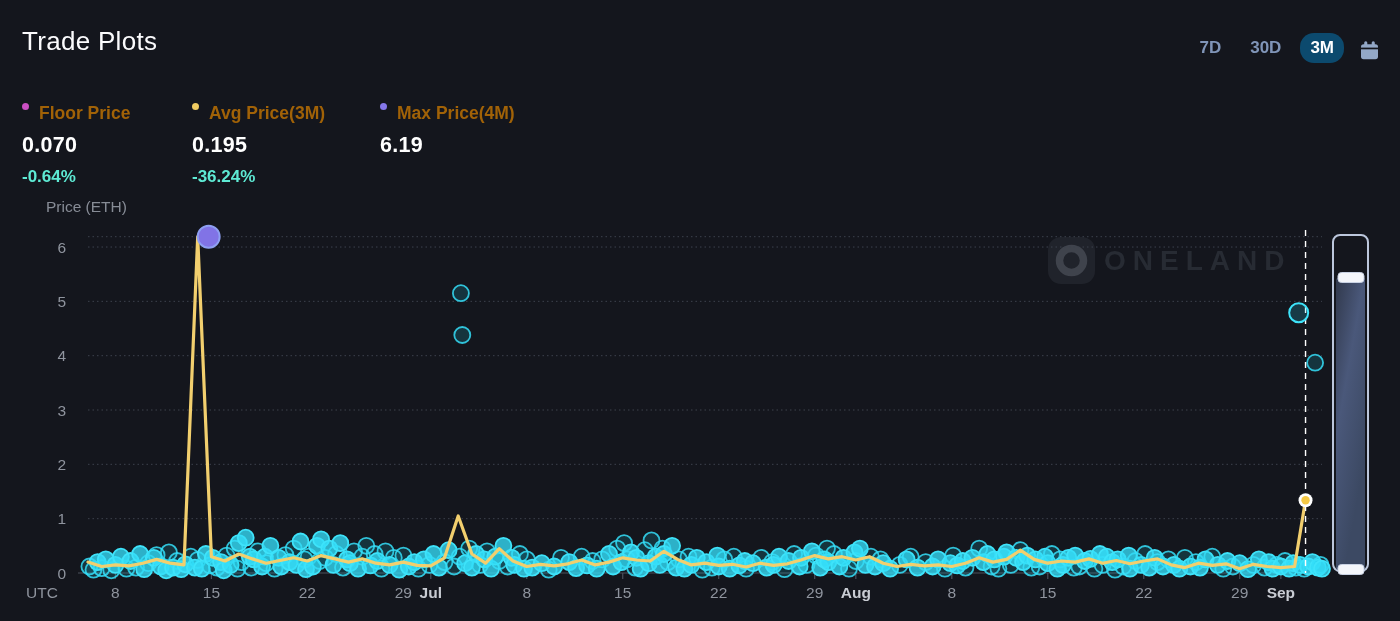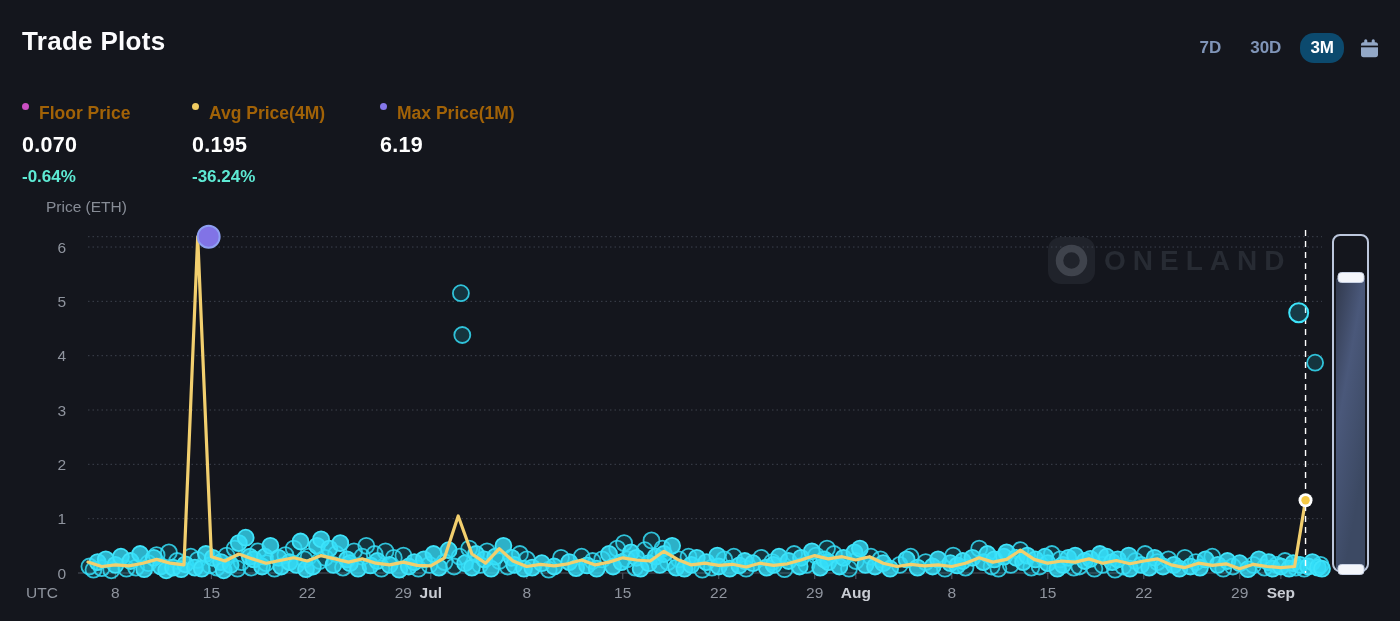--- a/index.html
+++ b/index.html
@@ -1,19 +1,19 @@
 <!DOCTYPE html>
 <html><head>
 <meta charset="utf-8">
 <style>
   html,body{margin:0;padding:0;background:#0e1015;}
   .page{position:relative;width:1400px;height:621px;background:#14161d;overflow:hidden;
         font-family:"Liberation Sans",sans-serif;}
-  .page-title{position:absolute;left:22px;top:26px;font-size:26px;font-weight:700;color:#fbfbfd;letter-spacing:.3px;}
-  .ranges{position:absolute;top:33px;right:18px;display:flex;align-items:center;gap:9px;z-index:6;}
+  .page-title{position:absolute;left:22px;top:26px;font-size:26px;font-weight:400;color:#fbfbfd;letter-spacing:.3px;}
+  .ranges{position:absolute;top:33px;right:18px;display:flex;align-items:flex-end;gap:9px;z-index:6;}
   .range-btn{background:transparent;border:none;color:#8095b8;font-family:inherit;
              font-size:17px;font-weight:700;padding:5px 10px;border-radius:14px;cursor:pointer;}
   .range-btn.active{background:#0c4a6e;color:#ffffff;}
   .cal-btn{background:none;border:none;padding:2px;margin-left:4px;cursor:pointer;line-height:0;}
   .stat{position:absolute;top:103px;}
   .stat-label{display:flex;align-items:flex-start;gap:10px;font-size:17.5px;font-weight:700;color:#a16207;}
   .dot{width:7px;height:7px;border-radius:50%;display:inline-block;}
   .stat-vals{margin-top:9px;display:flex;align-items:baseline;gap:9px;flex-direction:column;}
   .stat-value{font-size:21.5px;font-weight:700;color:#ffffff;letter-spacing:.3px;}
   .stat-change{font-size:17px;font-weight:700;color:#5eead4;text-align:right;}
@@ -62,31 +62,31 @@
         <span>Floor Price</span>
       </div>
     <div class="stat-vals">
         <span class="stat-value">0.070</span>
         <span class="stat-change">-0.64%</span>
       </div>
   </div>
   <div class="stat" style="left:192px">
     <div class="stat-label">
         <span class="dot" style="background: rgb(240, 204, 98);"></span>
-        <span>Avg Price(4M)</span>
+        <span>Avg Price(3M)</span>
       </div>
     <div class="stat-vals">
         <span class="stat-value">0.195</span>
         <span class="stat-change">-36.24%</span>
       </div>
   </div>
   <div class="stat" style="left:380px">
     <div class="stat-label">
         <span class="dot" style="background: rgb(133, 119, 234);"></span>
-        <span>Max Price(1M)</span>
+        <span>Max Price(4M)</span>
       </div>
     <div class="stat-vals">
         <span class="stat-value">6.19</span>
         <span class="stat-change"></span>
       </div>
   </div>
 
   <svg class="chart" id="chart-svg" width="1400" height="621">
       <rect x="1048" y="237" width="47" height="47" rx="13" fill="#20232b"></rect>
       <circle cx="1071.5" cy="260.5" r="12" fill="none" stroke="#3f434c" stroke-width="7.5"></circle>

